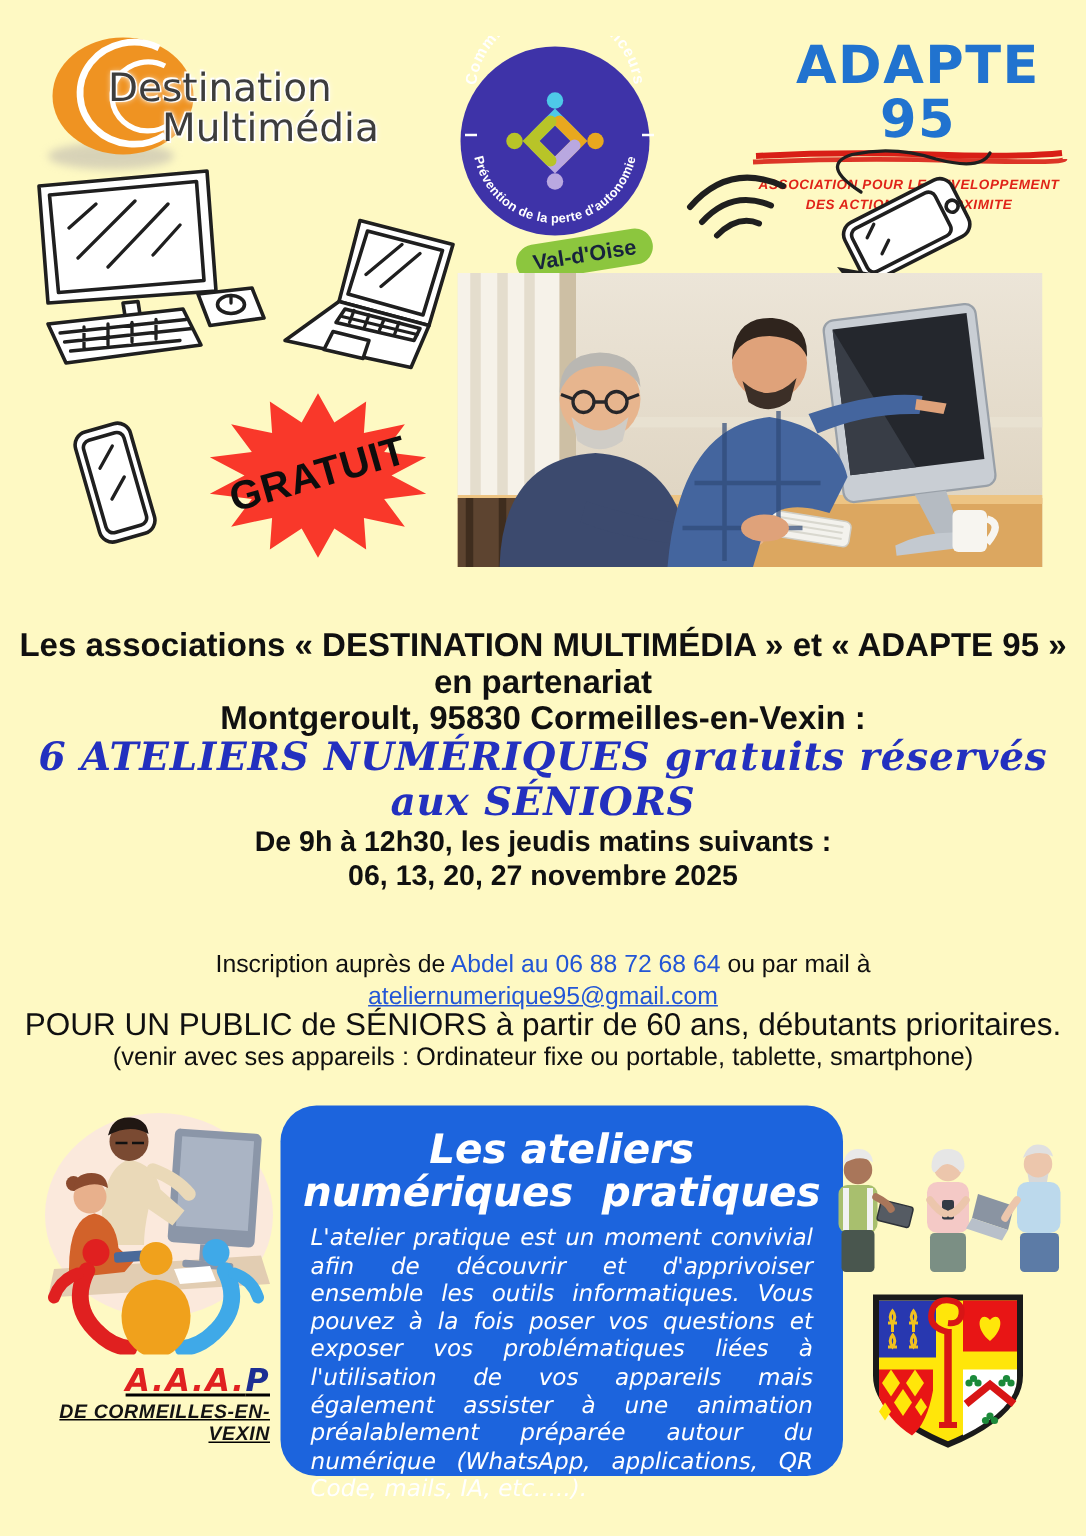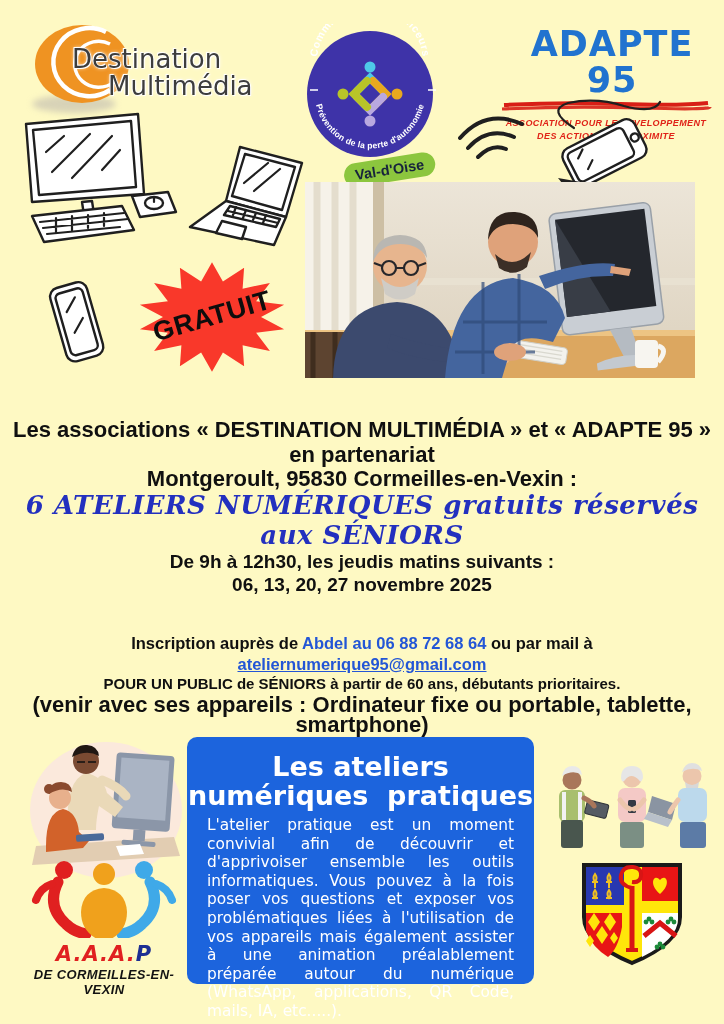--- a/index.html
+++ b/index.html
@@ -31,35 +31,35 @@
   .gratuit-label{position:absolute;left:0;top:0;width:152px;height:112px;display:flex;
                  align-items:center;justify-content:center;transform:rotate(-16deg);
                  color:#0d0d0d;font-size:27px;font-weight:bold;letter-spacing:.5px;}
 
   
   .copy{left:0;top:418px;width:724px;text-align:center;color:#101010;}
   .intro-line{font-size:22px;font-weight:bold;line-height:24.5px;}
   .headline{margin-top:-2px;font-family:"DejaVu Serif",serif;font-style:italic;font-weight:bold;
             font-size:26px;line-height:30px;color:#2330bf;letter-spacing:.5px;}
   .sched{font-size:19px;font-weight:bold;line-height:23.3px;}
-  .contact{margin-top:37px;font-size:16.5px;font-weight:bold;line-height:20.5px;}
+  .contact{margin-top:37px;font-size:16.5px;font-weight:normal;line-height:20.5px;}
   .blue{color:#2356d6;}
   .email{color:#2356d6;text-decoration:underline;cursor:pointer;}
-  .audience{font-size:15px;}
-  .devices{font-size:22px;}
-
-  
-  .workshop-box{left:187px;top:737px;width:347px;height:247px;background:#1c64dd;
-                border-radius:10px;color:#fff;text-align:center;}
+  .audience{font-size:21px;}
+  .devices{font-size:17px;}
+
+  
+  .workshop-box{left:187px;top:737px;width:375px;height:247px;background:#1c64dd;
+                border-radius:24px;color:#fff;text-align:center;font-style:italic;}
   .wb-title{margin-top:15px;font-size:27px;line-height:29px;font-weight:bold;
             font-family:"DejaVu Sans",sans-serif;white-space:pre;}
   .wb-body{margin:6px 20px 0;font-size:15.4px;line-height:18.6px;text-align:justify;
            font-family:"DejaVu Sans",sans-serif;}
 
-  .aaap{left:28px;top:858px;width:152px;text-align:center;}
+  .aaap{left:28px;top:823px;width:152px;text-align:right;text-decoration:underline;}
   .aaap-acronym{font-size:21px;font-weight:bold;font-style:italic;letter-spacing:1px;
                 font-family:"DejaVu Sans",sans-serif;}
   .aaap-red{color:#e02020;} .aaap-blue{color:#1d2f93;}
   .aaap-caption{font-size:13px;font-weight:bold;font-style:italic;color:#131313;
                 letter-spacing:.4px;margin-top:1px;}
 </style>
 </head>
 <body>
 
 <div class="page">

